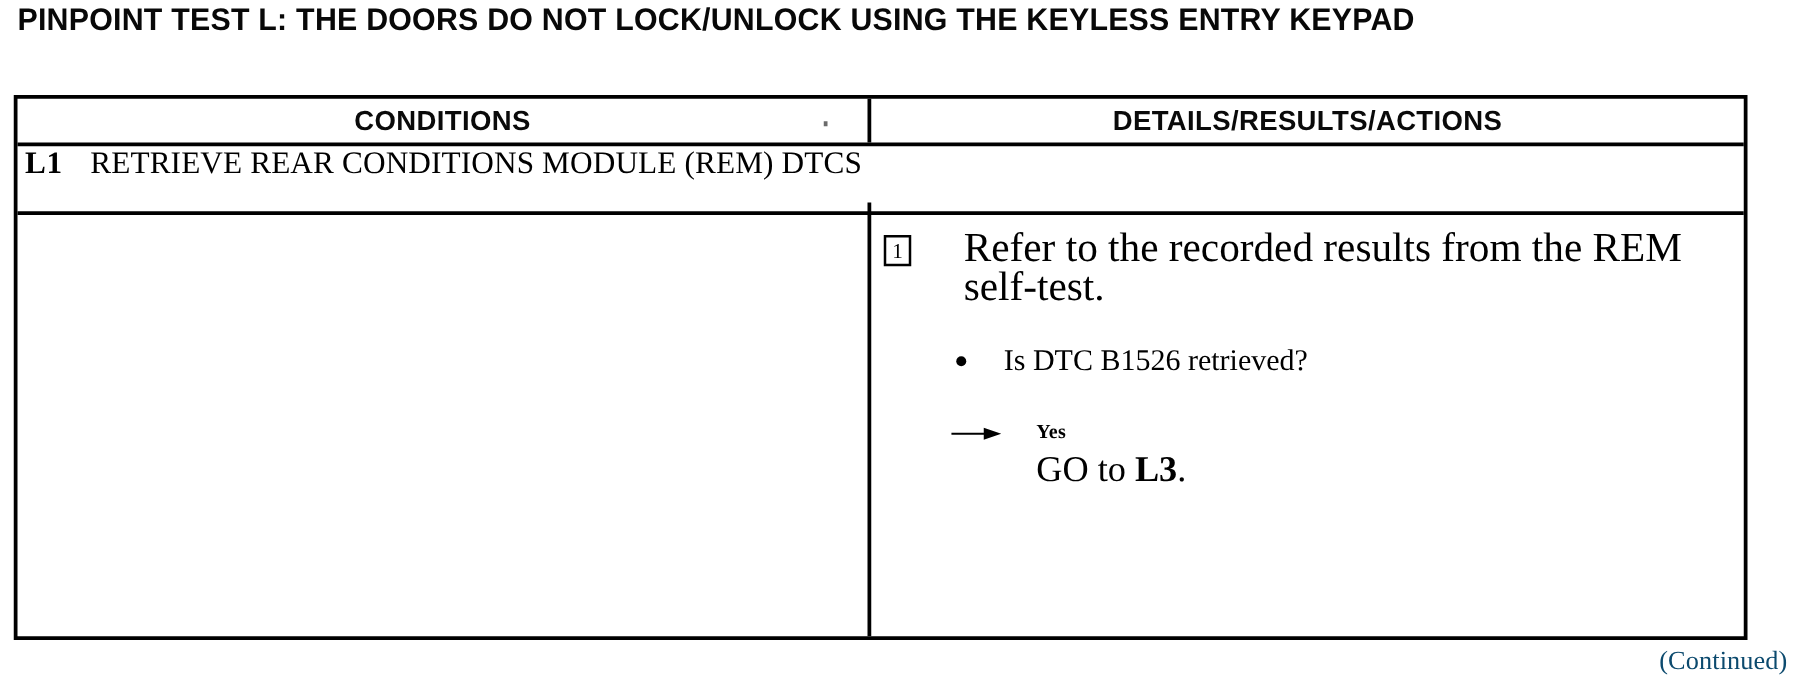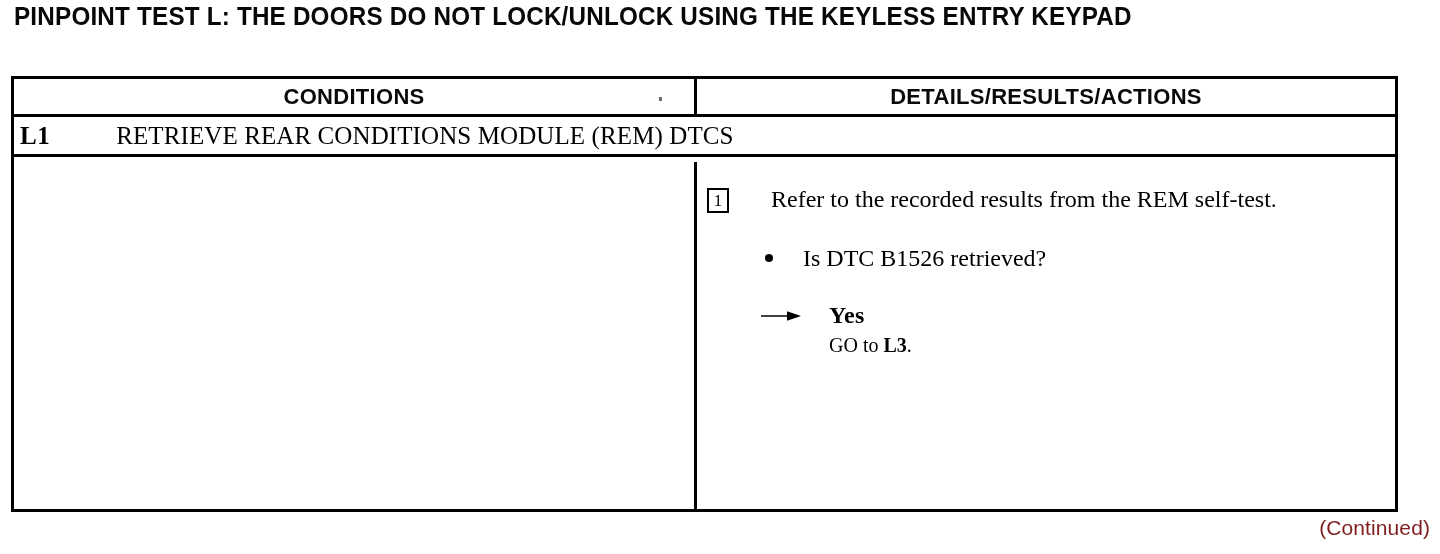--- a/index.html
+++ b/index.html
@@ -85,27 +85,26 @@
     background: #3a3a3a;
     opacity: .75;
   }
 
   
   .step-row {
     position: absolute;
     left: 0;
     top: 38px;
     right: 0;
-    height: 40px;
+    height: 55px;
     border-bottom: 3px solid #000;
     box-sizing: border-box;
     display: flex;
-    align-items: center;
+    align-items: flex-start;
     padding-left: 6px;
-    gap: 44px;
   }
   .step-id {
     font-weight: bold;
     font-size: 25px;
     margin-right: 22px;
     letter-spacing: 0.5px;
   }
   .step-title {
     font-size: 25px;
     letter-spacing: 0.1px;
@@ -146,21 +145,21 @@
     width: 22px;
     height: 25px;
     border: 2px solid #000;
     box-sizing: border-box;
     font-size: 17px;
     line-height: 21px;
     text-align: center;
     font-family: "Liberation Serif", "DejaVu Serif", serif;
   }
   .instr-text {
-    font-size: 24px;
+    font-size: 33px;
     line-height: 31px;
     max-width: 560px;
   }
 
   
   .bullet-item {
     position: relative;
     margin: 28px 16px 0 64px;
     padding-left: 42px;
     font-size: 24px;
@@ -183,40 +182,40 @@
     padding-left: 68px;
   }
   .branch-arrow {
     position: absolute;
     left: 0;
     top: 8px;
     width: 42px;
     height: 14px;
   }
   .branch-answer {
-    font-size: 24px;
+    font-size: 16px;
     font-weight: bold;
     line-height: 28px;
     letter-spacing: 0.3px;
   }
   .branch-action {
-    font-size: 20px;
+    font-size: 29px;
     line-height: 29px;
     margin-top: 2px;
   }
   .branch-action b { font-weight: bold; }
 
   
   .continued {
     position: absolute;
     right: 10px;
     top: 516px;
-    font-family: Liberation Sans, sans-serif;
+    font-family: Liberation Serif, serif;
     font-size: 21px;
-    color: #7f1d1d;
+    color: #0c4a6e;
     letter-spacing: 0.1px;
   }
 </style>
 </head>
 <body>
 
 <div class="page-title">PINPOINT TEST L: THE DOORS DO NOT LOCK/UNLOCK USING THE KEYLESS ENTRY KEYPAD</div>
 
 <div class="ppt-table">
 

